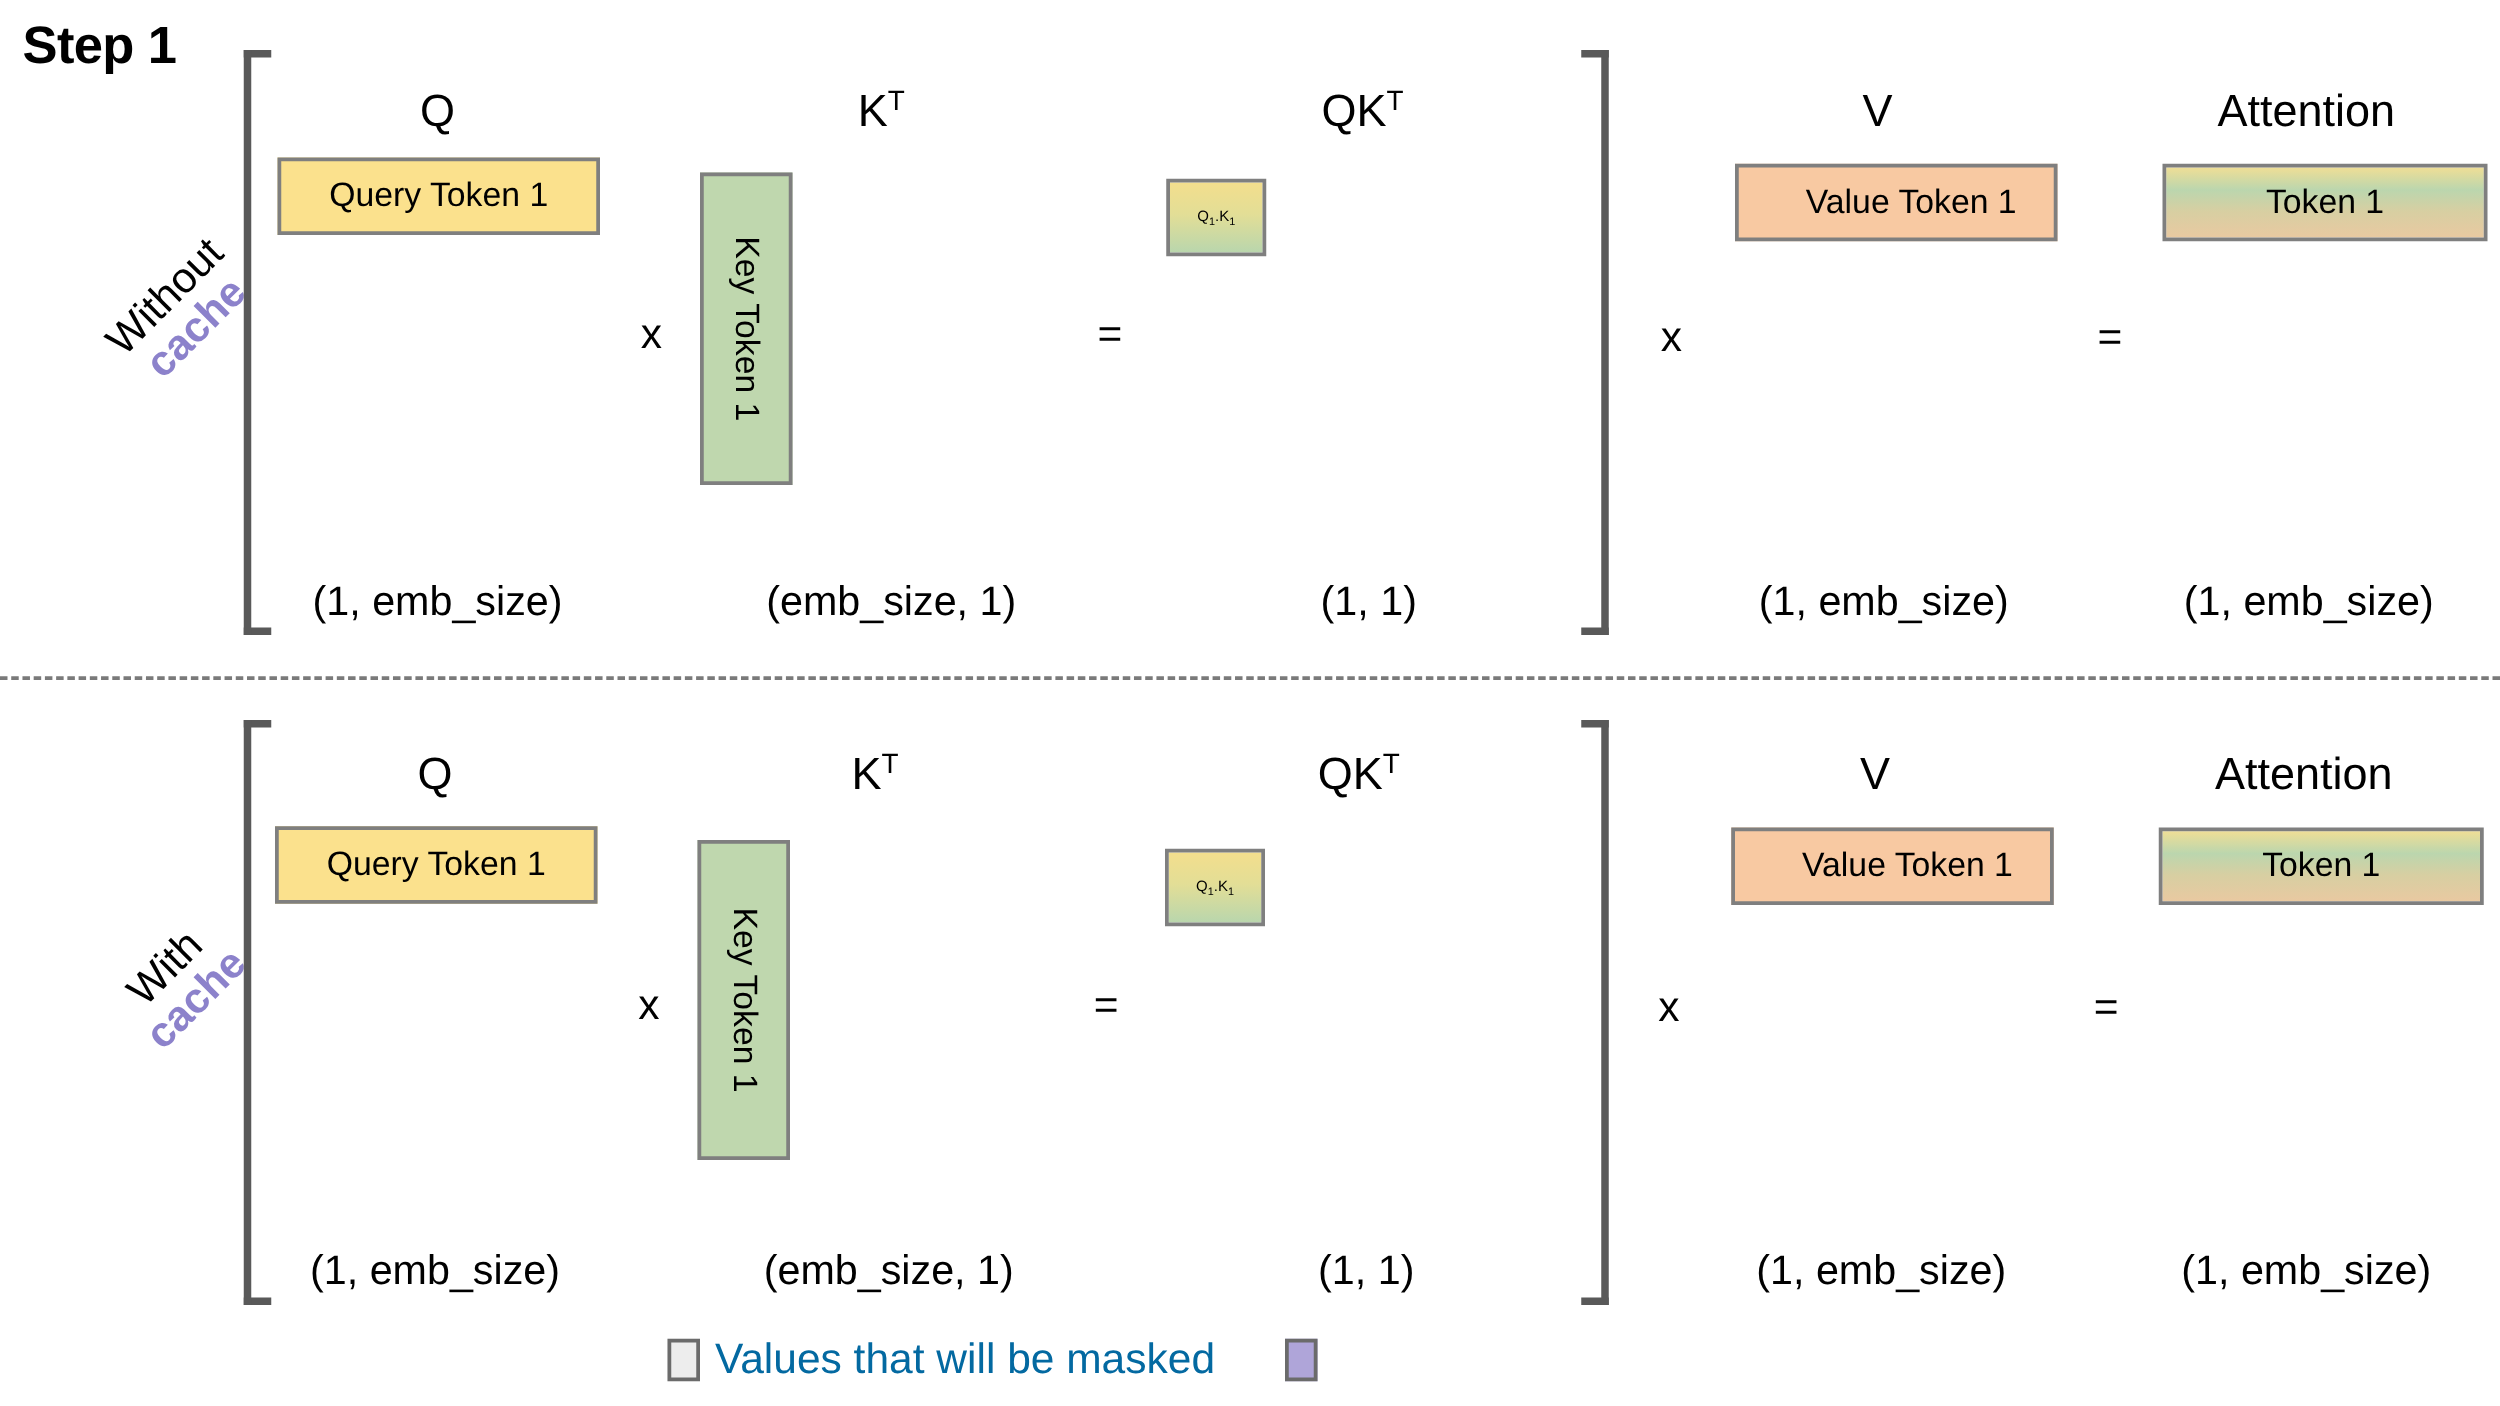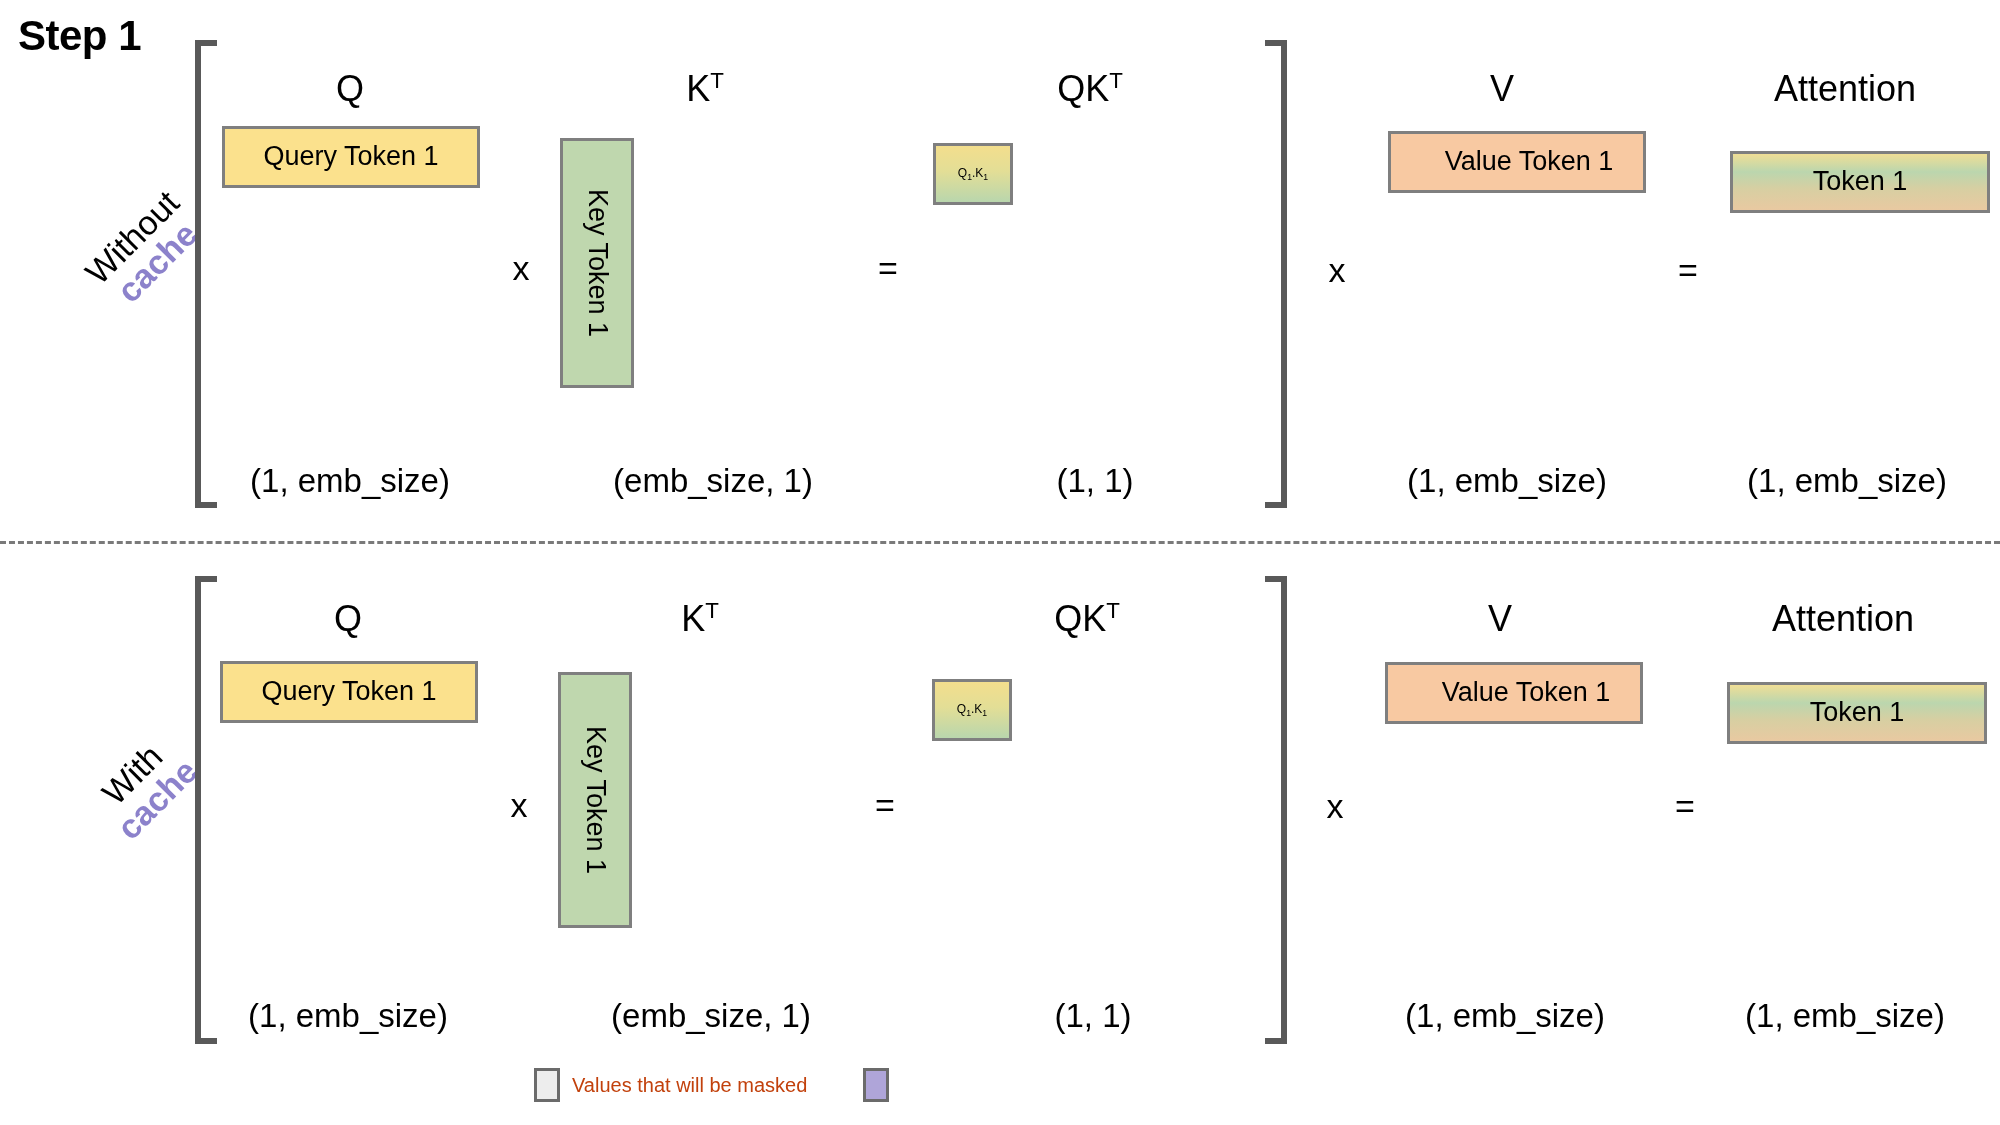--- a/index.html
+++ b/index.html
@@ -84,21 +84,20 @@
   .mbox.query     { background: #FBE18D; }
   .mbox.key       { background: #BFD7AE; }
   .mbox.value     { background: #F8C9A2; padding-left: 24px; }
   .mbox.qk {
     background: linear-gradient(to bottom, #F3DE8D 0%, #E3DE96 45%, #B9D6AD 100%);
     font-size: 12px;
   }
   .mbox.attention {
     background: linear-gradient(to bottom,
                 #EFDE96 0%, #BBD6AE 32%, #D7CFA2 62%, #E9C9A1 100%);
-    margin-top: 20px;
   }
 
   
   .vtext {
     writing-mode: vertical-rl;
     text-orientation: mixed;
     transform: rotate(0deg);
     white-space: nowrap;
     font-size: 27px;
   }
@@ -135,21 +134,21 @@
 
   
   .legend { position: absolute; display: flex; align-items: center; }
   .legend-item { display: flex; align-items: center; white-space: nowrap; }
   .swatch {
     width: 26px; height: 34px;
     border: 3px solid #6B6B6B;
     margin-right: 12px;
     flex: none;
   }
-  .legend-text { font-size: 20px; color: #c2410c; }
+  .legend-text { font-size: 34px; color: #0369a1; }
   .legend-gap { width: 56px; flex: none; }
 </style>
 </head>
 <body>
 
 <div id="stage">
 
   <div class="step-title">Step 1</div>
 
   <div class="panel">

